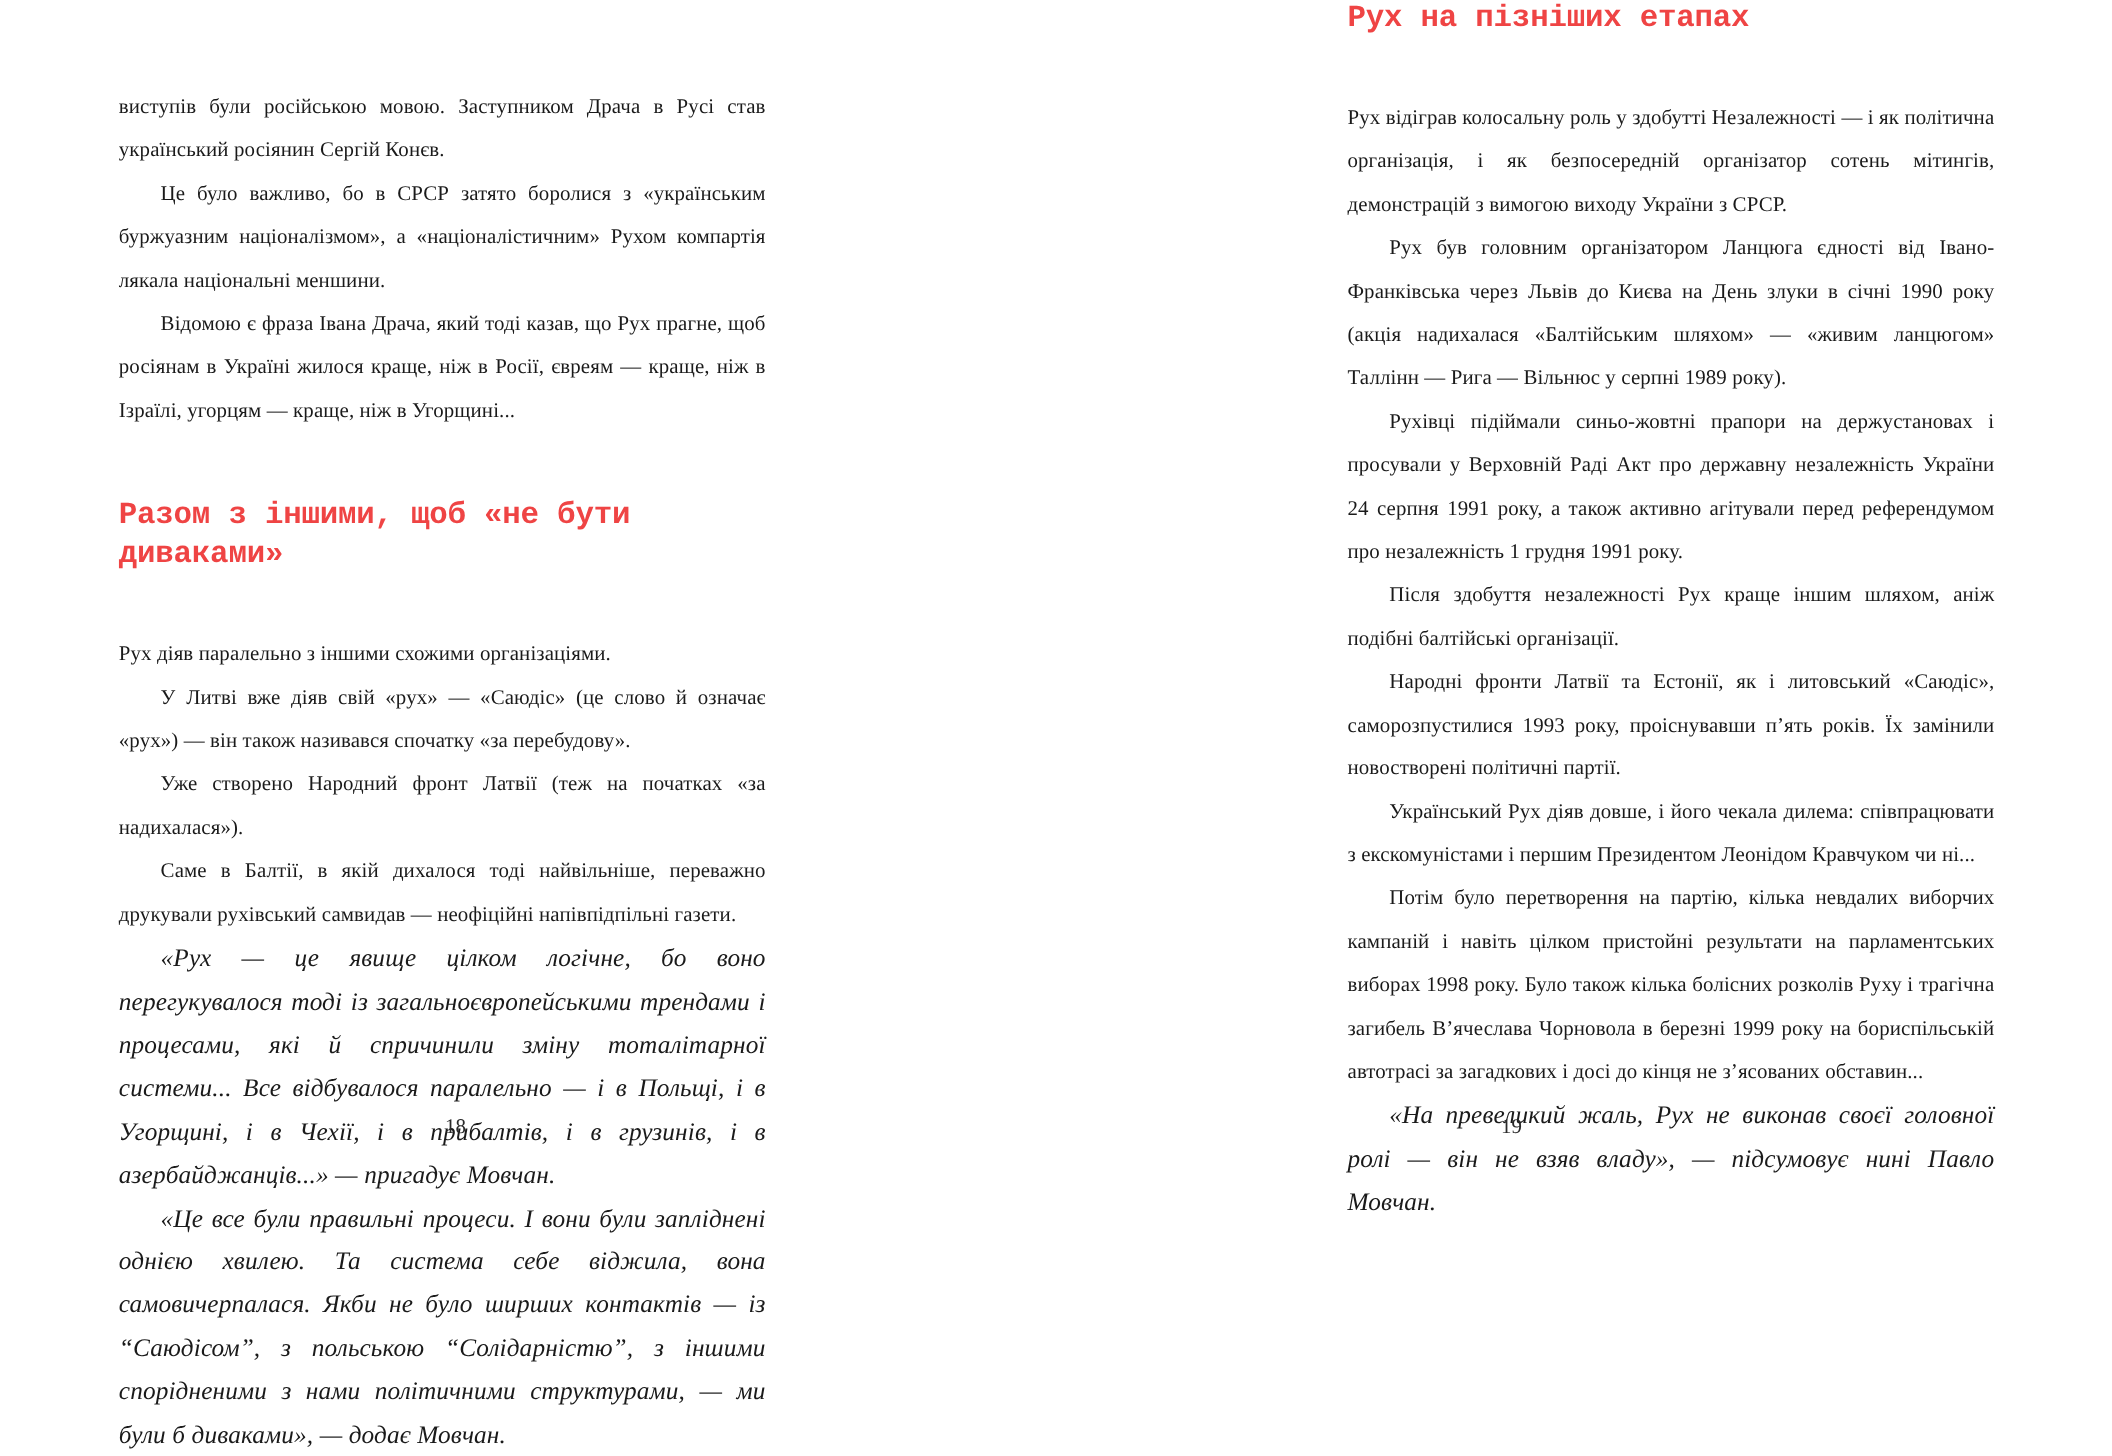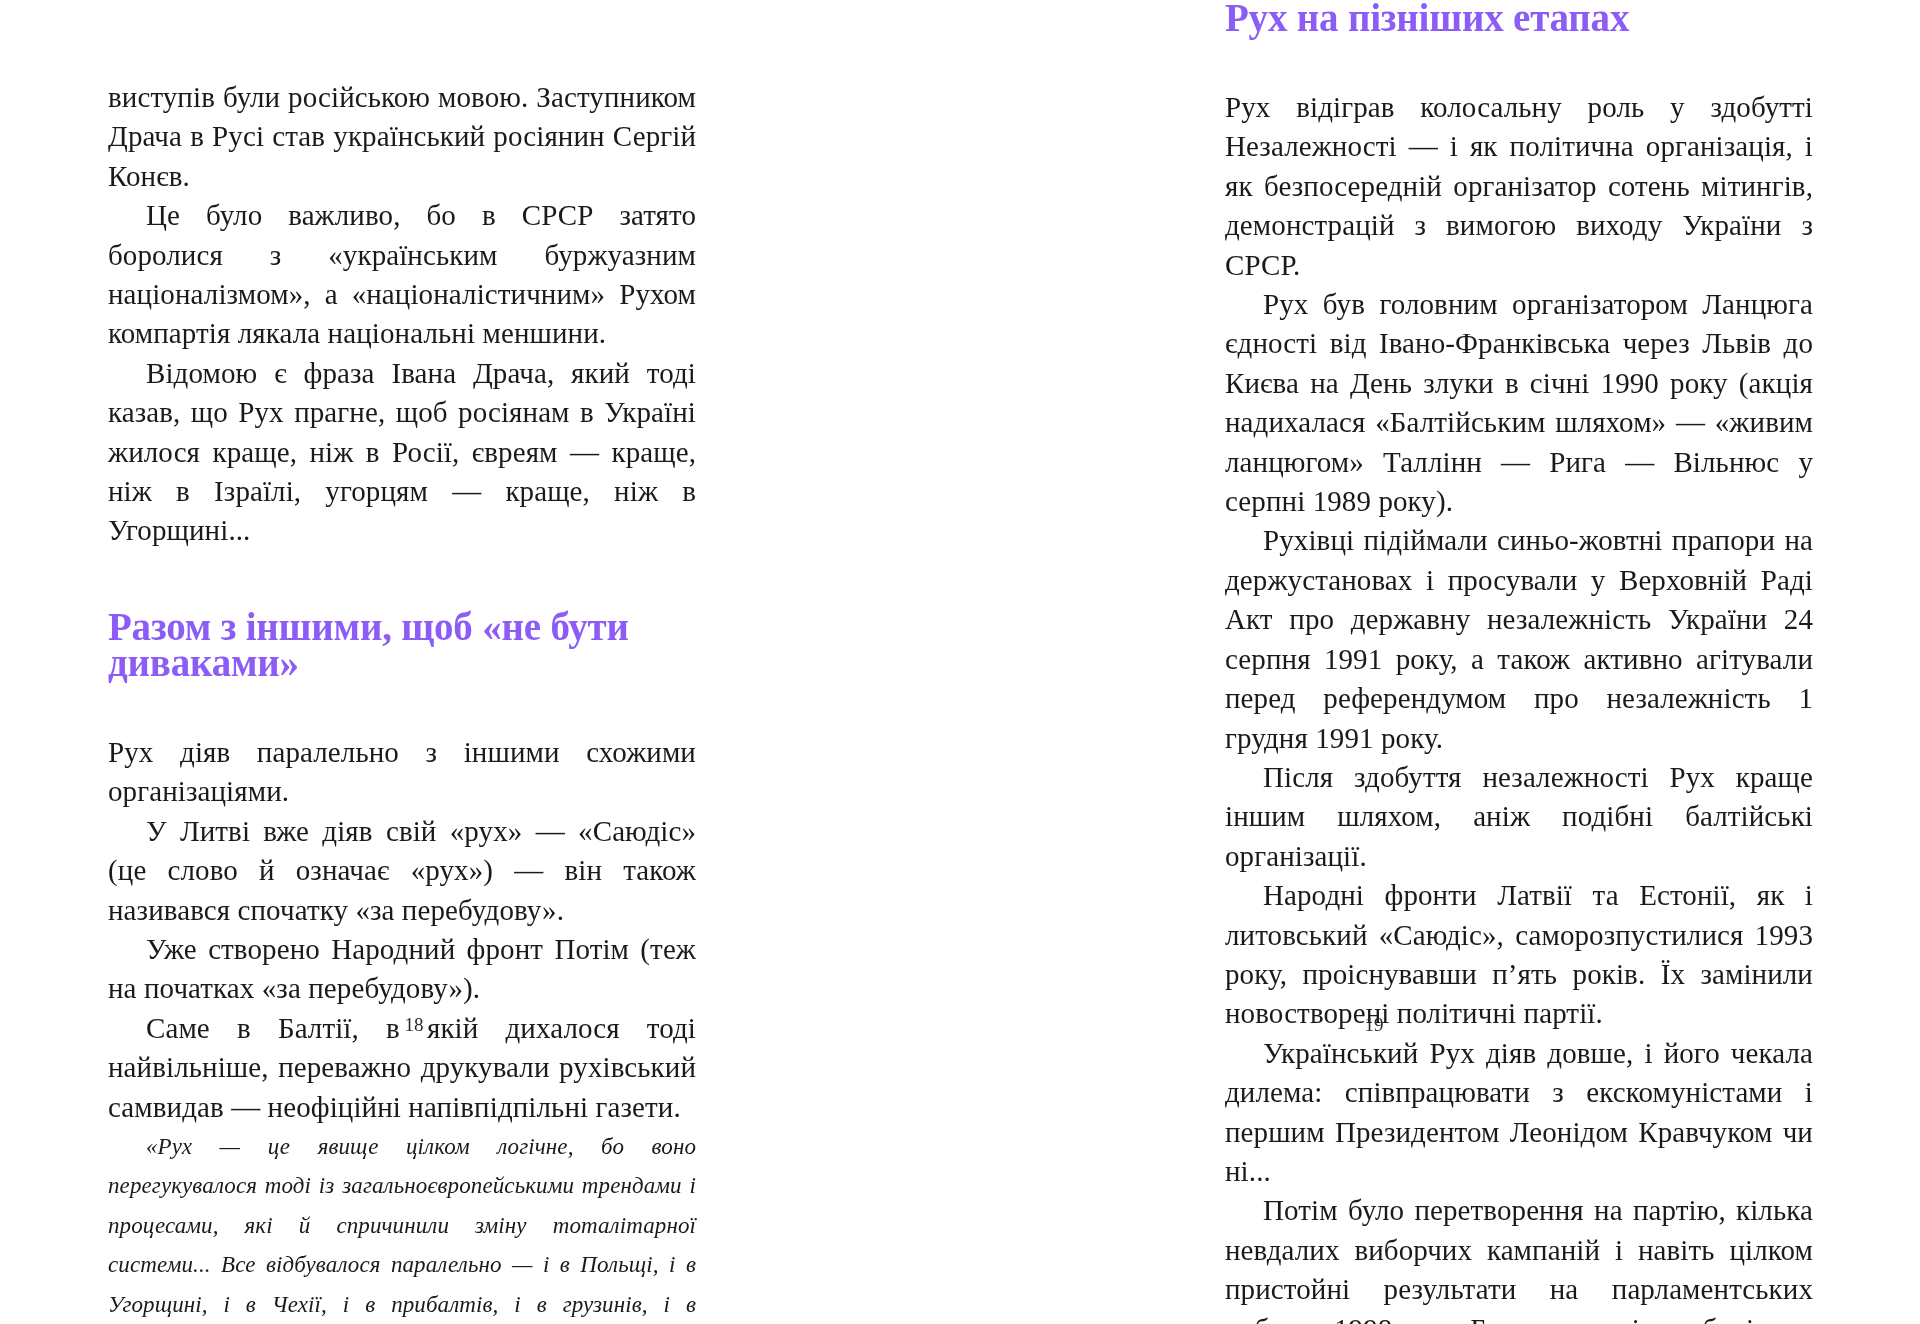--- a/index.html
+++ b/index.html
@@ -28,21 +28,21 @@
     box-sizing: border-box;
   }
   .page-left  { padding: 78px 240px 0 108px; }
   .page-right { padding: 72px 108px 0 (0); padding-left: 0; padding-right: 108px; }
   .col {
     width: 588px;
   }
   .page-right .col { margin-left: 265px; }
 
   p.body {
-    font-size: 29px;
+    font-size: 19px;
     line-height: 39.4px;
     text-align: justify;
     margin: 0;
     text-indent: 0;
     letter-spacing: 0.1px;
     -webkit-hyphens: none;
     hyphens: none;
     word-spacing: 0px;
   }
   p.body + p.body { text-indent: 38px; }
@@ -53,26 +53,26 @@
     font-size: 23px;
     line-height: 39.4px;
     text-align: justify;
     margin: 0;
     font-style: italic;
     text-indent: 38px;
     letter-spacing: 0.1px;
   }
 
   h2.section {
-    font-family: Liberation Serif, serif;
+    font-family: Liberation Mono, monospace;
     font-weight: bold;
-    font-size: 39px;
+    font-size: 28px;
     line-height: 36px;
     margin: 0;
-    color: #8b5cf6;
+    color: #ef4444;
     letter-spacing: -0.2px;
   }
   .h-space-before { height: 58px; }
   .h-space-after  { height: 52px; }
   .h-space-after-top { height: 52px; }
 
   .folio {
     position: absolute;
     bottom: 288px;
     width: 100%;
@@ -96,21 +96,21 @@
       <p class="body noindent">виступів були російською мовою. Заступником Драча в Русі став український росіянин Сергій Конєв.</p>
       <p class="body indent">Це було важливо, бо в СРСР затято боролися з «українським буржуазним націоналізмом», а «націоналістичним» Рухом компартія лякала національні меншини.</p>
       <p class="body indent">Відомою є фраза Івана Драча, який тоді казав, що Рух прагне, щоб росіянам в Україні жилося краще, ніж в Росії, євреям — краще, ніж в Ізраїлі, угорцям — краще, ніж в Угорщині...</p>
 
       <div class="h-space-before"></div>
       <h2 class="section">Разом з іншими, щоб «не бути диваками»</h2>
       <div class="h-space-after"></div>
 
       <p class="body noindent">Рух діяв паралельно з іншими схожими організаціями.</p>
       <p class="body indent">У Литві вже діяв свій «рух» — «Саюдіс» (це слово й означає «рух») — він також називався спочатку «за перебудову».</p>
-      <p class="body indent">Уже створено Народний фронт Потім (теж на початках «за перебудову»).</p>
+      <p class="body indent">Уже створено Народний фронт Латвії (теж на початках «за надихалася»).</p>
       <p class="body indent">Саме в Балтії, в якій дихалося тоді найвільніше, переважно друкували рухівський самвидав — неофіційні напівпідпільні газети.</p>
 
       <p class="quote">«Рух — це явище цілком логічне, бо воно перегукувалося тоді із загальноєвропейськими трендами і процесами, які й спричинили зміну тоталітарної системи... Все відбувалося паралельно — і в Польщі, і в Угорщині, і в Чехії, і в прибалтів, і в грузинів, і в азербайджанців...» — пригадує Мовчан.</p>
       <p class="quote">«Це все були правильні процеси. І вони були запліднені однією хвилею. Та система себе віджила, вона самовичерпалася. Якби не було ширших контактів — із “Саюдісом”, з польською “Солідарністю”, з іншими спорідненими з нами політичними структурами, — ми були б диваками», — додає Мовчан.</p>
 
     </div>
     <div class="folio folio-left">18</div>
   </div>
 
   <div class="page page-right">

